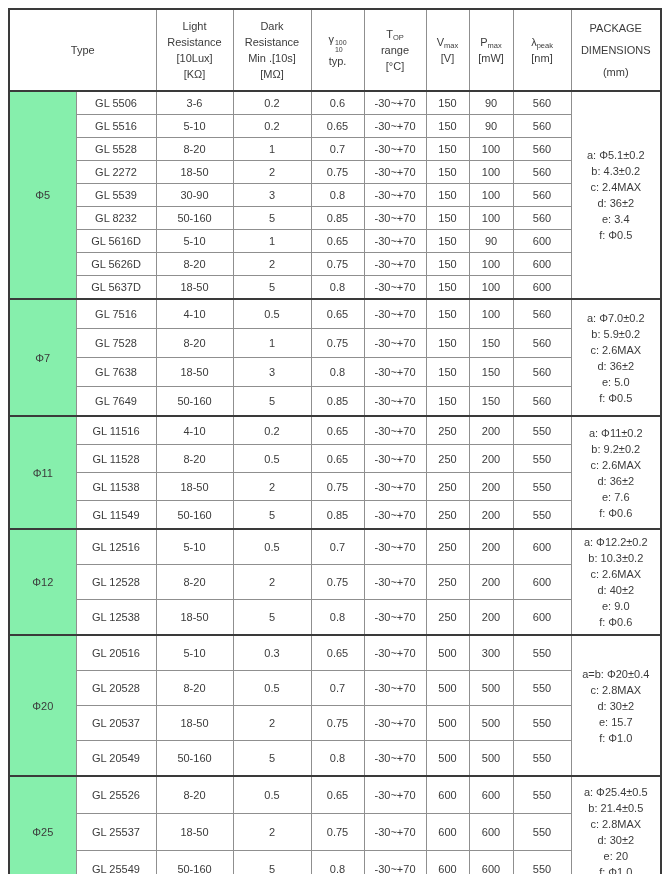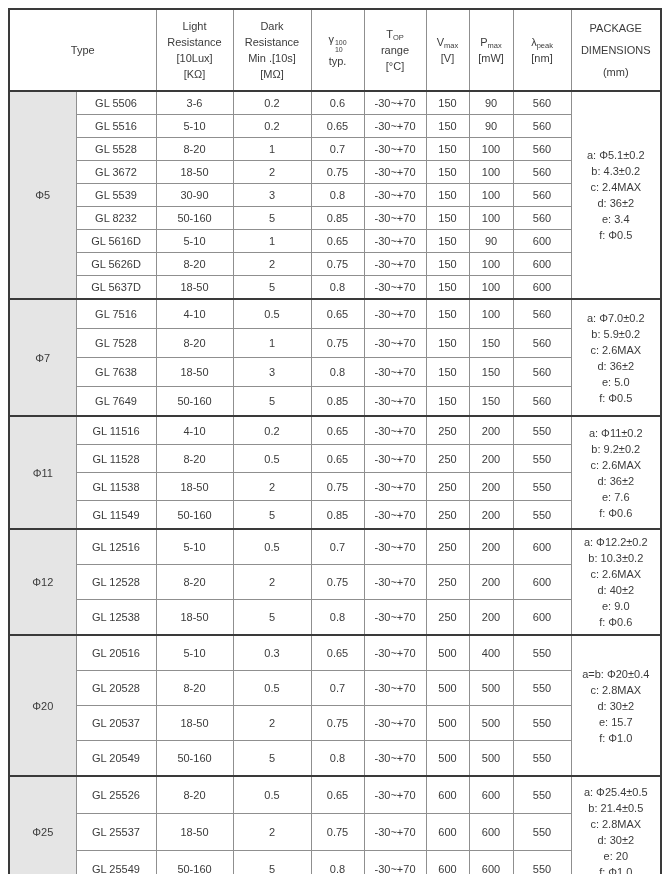--- a/index.html
+++ b/index.html
@@ -44,21 +44,21 @@
   
   tr.sec-start td, tr.sec-start th { border-top: 2px solid #3a3a3a; margin-left: 20px; }
   
   tr.sec-0 td { height: 22px; }
   tr.sec-1 td { height: 28px; }
   tr.sec-2 td { height: 27px; }
   tr.sec-3 td { height: 34px; }
   tr.sec-4 td { height: 34px; }
   tr.sec-5 td { height: 36px; }
   td.group-cell {
-    background: #e5e5e5;
+    background: #86efac;
   }
   td.pkg-cell {
     text-align: left;
     padding: 4px 2px 4px 7px;
     line-height: 16px;
     vertical-align: middle;
     border-radius: 24px;
   }
   td.pkg-cell div { white-space: nowrap; }
   .supsub {
@@ -177,21 +177,21 @@
           <td>GL 5528</td>
           <td>8-20</td>
           <td>1</td>
           <td>0.7</td>
           <td>-30~+70</td>
           <td>150</td>
           <td>100</td>
           <td>560</td>
         </tr>
         <tr class="sec-0">
-          <td>GL 3672</td>
+          <td>GL 2272</td>
           <td>18-50</td>
           <td>2</td>
           <td>0.75</td>
           <td>-30~+70</td>
           <td>150</td>
           <td>100</td>
           <td>560</td>
         </tr>
         <tr class="sec-0">
           <td>GL 5539</td>
@@ -381,21 +381,21 @@
           <td>600</td>
         </tr>
         <tr class="sec-4 sec-start">
           <td rowspan="4" class="group-cell">Φ20</td>
           <td>GL 20516</td>
           <td>5-10</td>
           <td>0.3</td>
           <td>0.65</td>
           <td>-30~+70</td>
           <td>500</td>
-          <td>400</td>
+          <td>300</td>
           <td>550</td>
           <td rowspan="4" class="pkg-cell">
             <div>a=b:  Φ20±0.4</div>
             <div>c:  2.8MAX</div>
             <div>d:  30±2</div>
             <div>e:  15.7</div>
             <div>f:  Φ1.0</div>
           </td>
         </tr>
         <tr class="sec-4">

